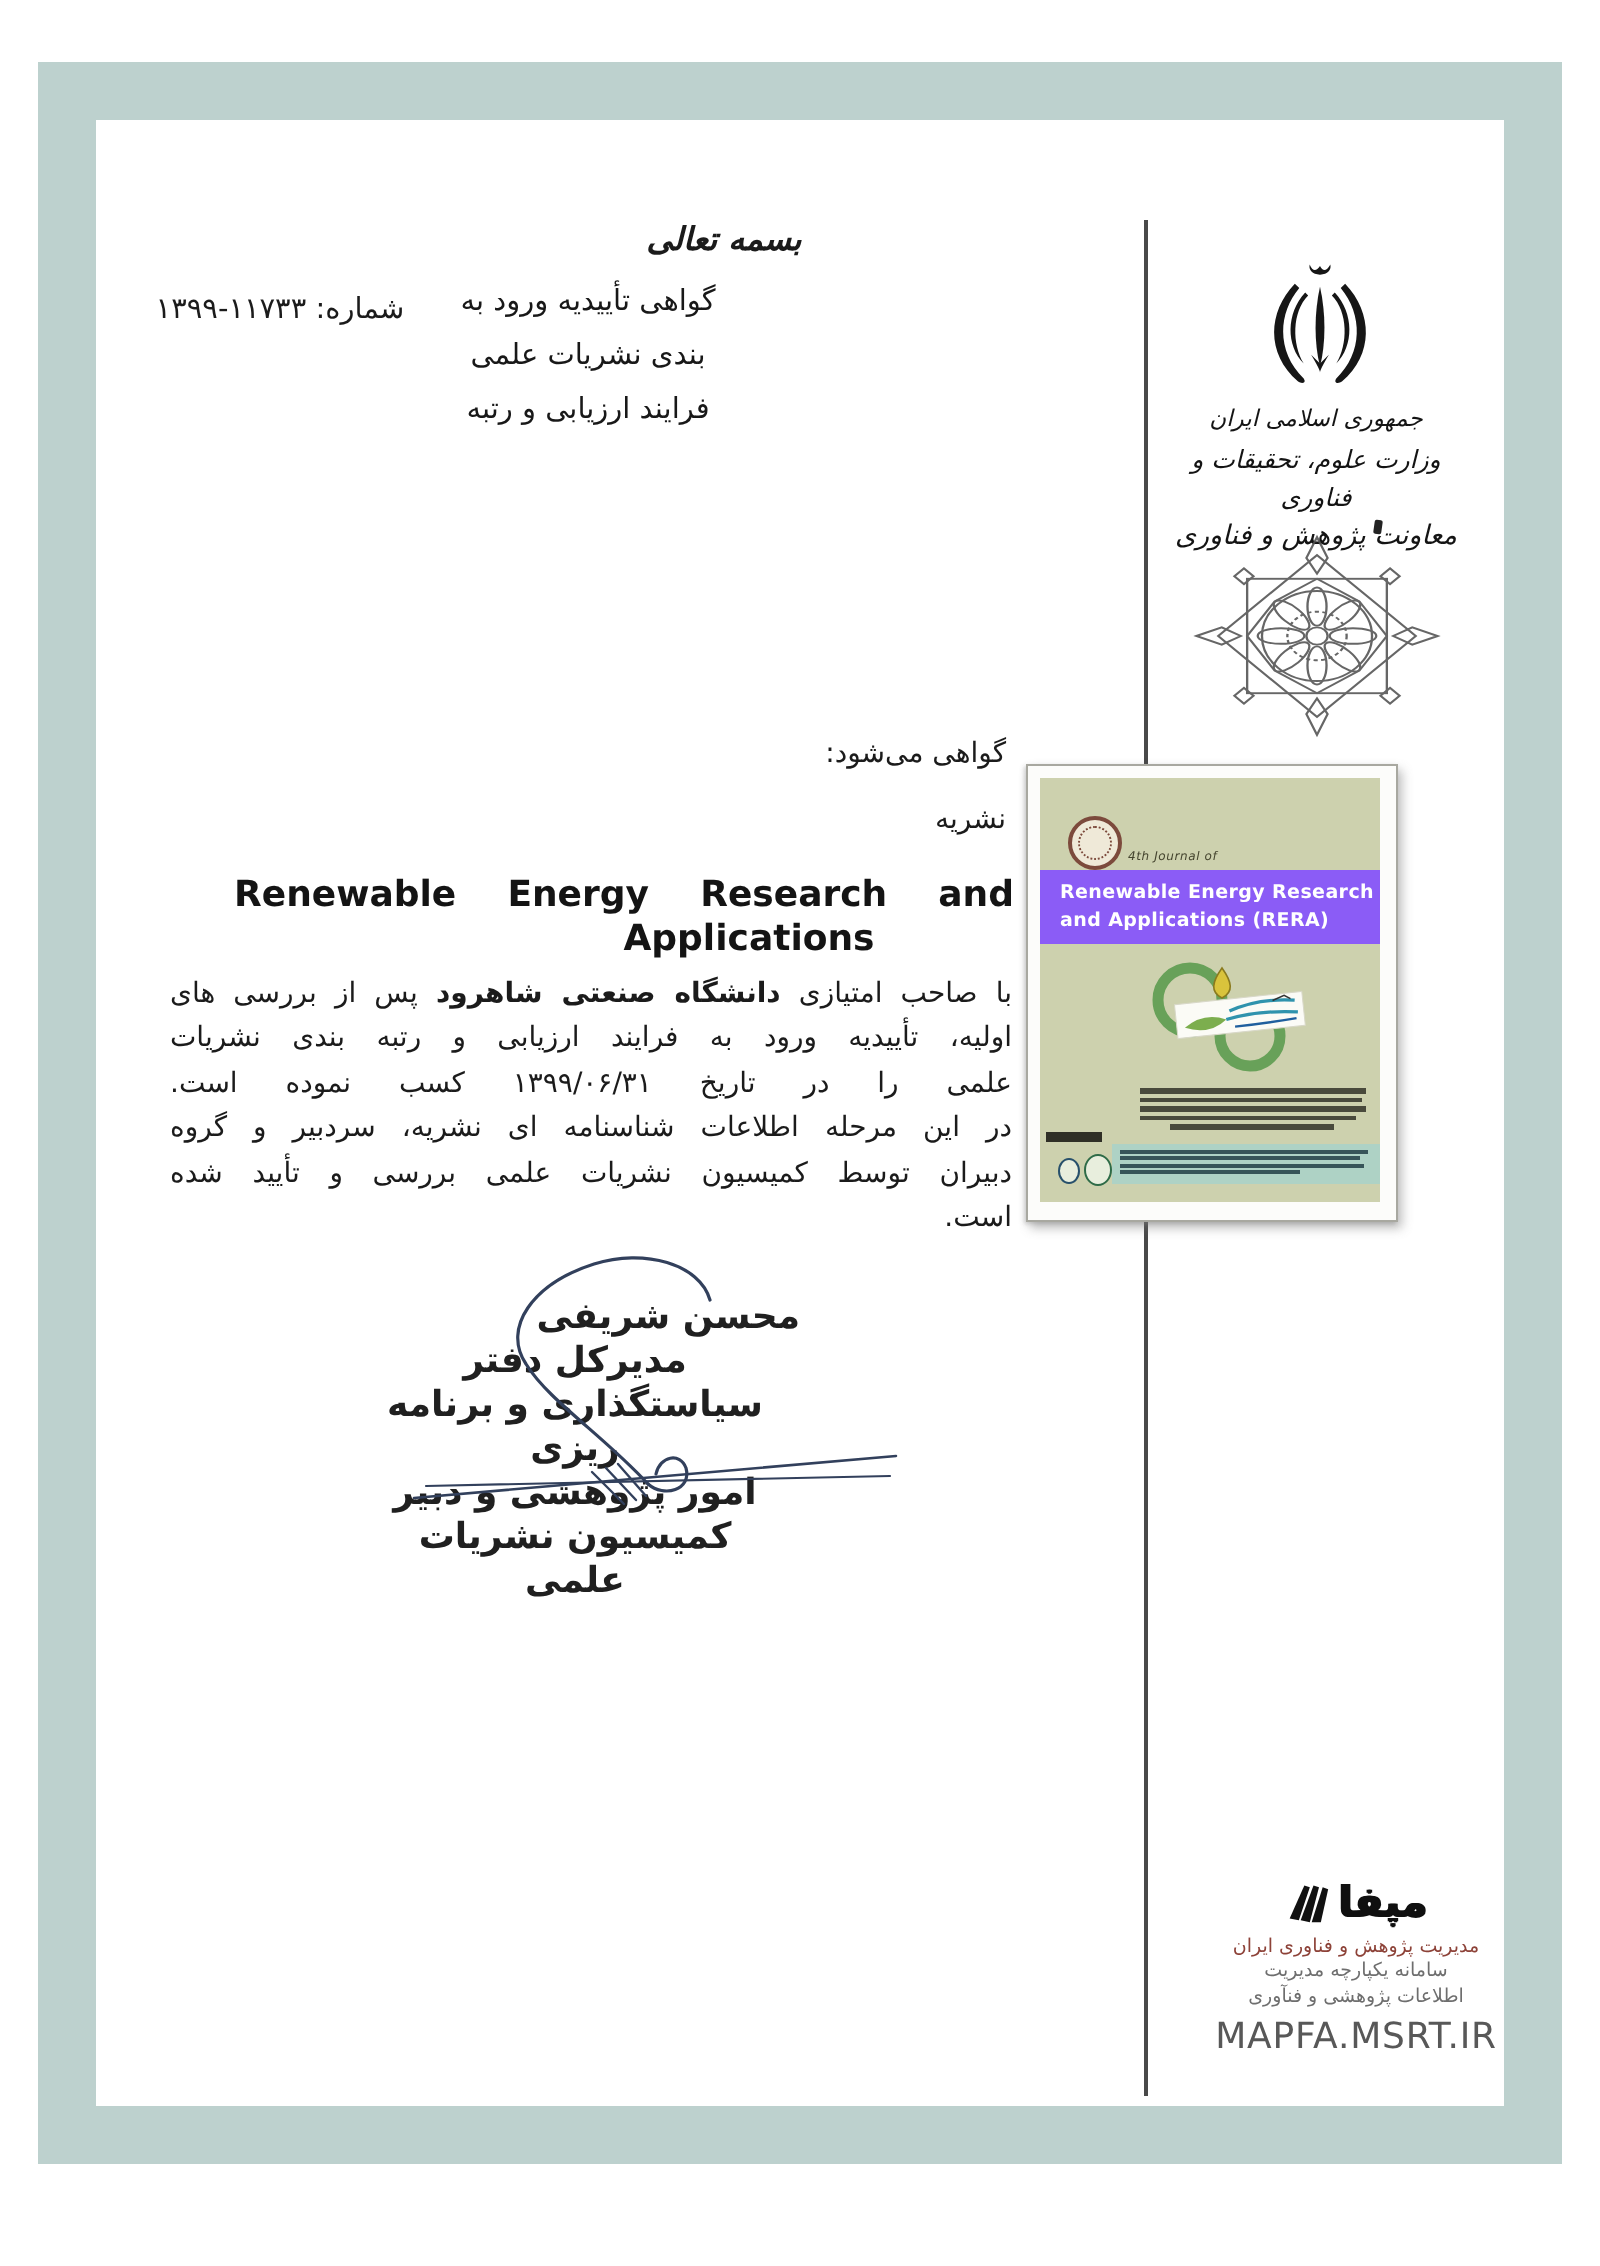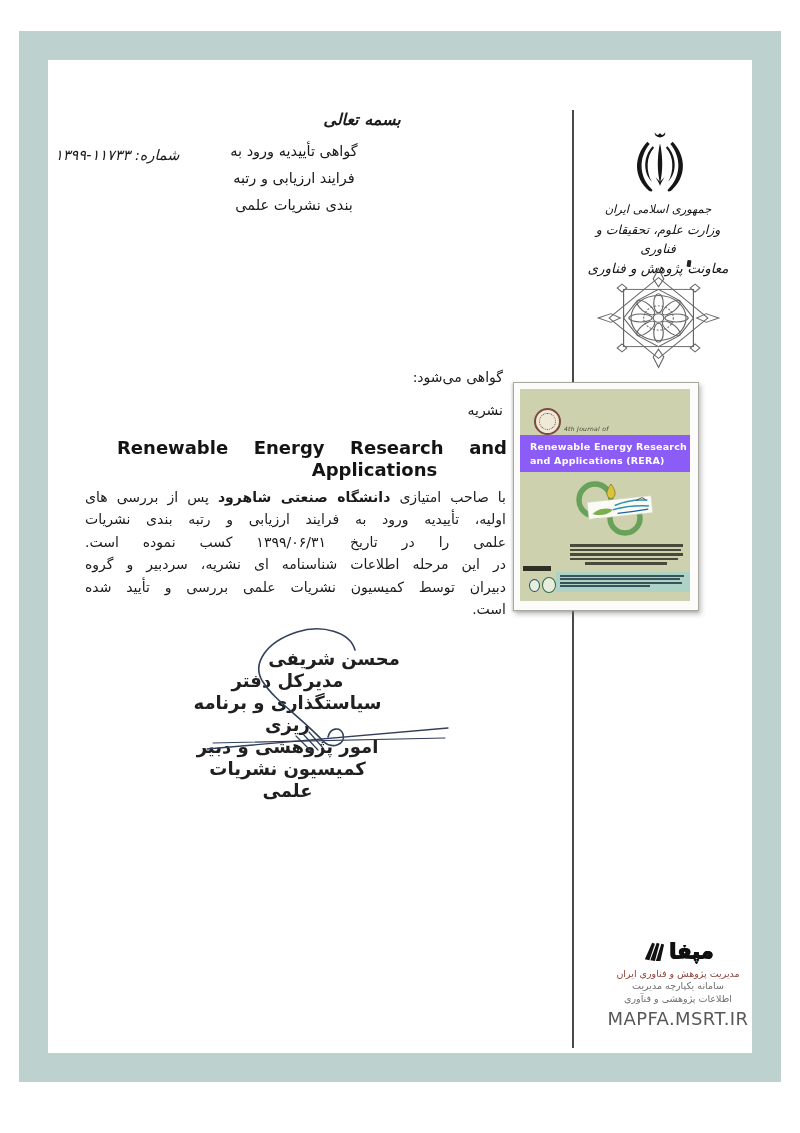--- a/index.html
+++ b/index.html
@@ -6,21 +6,21 @@
   body{width:800px;height:1133px;position:relative;overflow:hidden;
        font-family:"DejaVu Sans",sans-serif;-webkit-font-smoothing:antialiased;}
   .abs{position:absolute;}
   .fa{direction:rtl;color:#1b1b1b;}
   
   .frame{left:19px;top:31px;width:762px;height:1051px;border:29px solid #bdd1ce;box-sizing:border-box;background:transparent;}
   .fold{left:572px;top:110px;width:2px;height:938px;background:#353535;opacity:.9;}
   
   .basmala{left:322px;top:110px;width:80px;text-align:center;font-size:16px;font-weight:bold;font-style:italic;}
   .cert-title{left:210px;top:138px;width:168px;text-align:center;font-size:14.5px;line-height:27px;color:#181818;}
-  .doc-number{left:55px;top:147px;width:170px;font-size:14.5px;text-align:left;font-style:italic;}
+  .doc-number{left:55px;top:147px;width:170px;font-size:14.5px;text-align:center;}
   
   .ministry{left:578px;top:200px;width:160px;text-align:center;font-style:italic;line-height:19.5px;color:#141414;}
   .ministry .m1{font-size:11.5px;} .ministry .m2{font-size:12.5px;} .ministry .m3{font-size:13.5px;}
   .emblem{left:622px;top:130px;width:76px;height:74px;}
   .seal{left:595px;top:266px;width:127px;height:104px;}
   .smudge{left:687px;top:260px;width:4px;height:7px;background:#232323;transform:rotate(8deg);border-radius:1px;}
   
   .certify{right:297px;top:369px;font-size:14px;}
   .jlabel{right:297px;top:402px;font-size:14px;}
   .title-en{left:117px;top:437px;width:390px;font-weight:bold;font-size:18px;line-height:22px;color:#141414;}
@@ -60,22 +60,22 @@
 </style>
 </head>
 <body>
 
 <div class="abs frame"></div>
 <div class="abs fold"></div>
 
 <div class="abs basmala fa">بسمه تعالی</div>
 <div class="abs cert-title fa">
   <div>گواهی تأییدیه ورود به</div>
+  <div>بندی نشریات علمی</div>
   <div>فرایند ارزیابی و رتبه</div>
-  <div>بندی نشریات علمی</div>
 </div>
 <div class="abs doc-number fa">شماره: ۱۱۷۳۳-۱۳۹۹</div>
 
 <svg class="abs emblem" viewBox="0 0 90 100" aria-hidden="true">
   <g fill="#161616">
     <path d="M38 3 q3 7 7 1 q3 6 7 -1 q1 6 -7 7 q-8 -1 -7 -7 Z"></path>
     <path d="M45 18 C 41 36 41 56 45 72 C 49 56 49 36 45 18 Z"></path>
     <path d="M45 70 l-6 -6 q6 10 6 12 q0 -2 6 -12 Z"></path>
     <path d="M35 22 C 22 36 22 58 34 70 C 26 57 26 35 37 24 Z"></path>
     <path d="M55 22 C 68 36 68 58 56 70 C 64 57 64 35 53 24 Z"></path>

